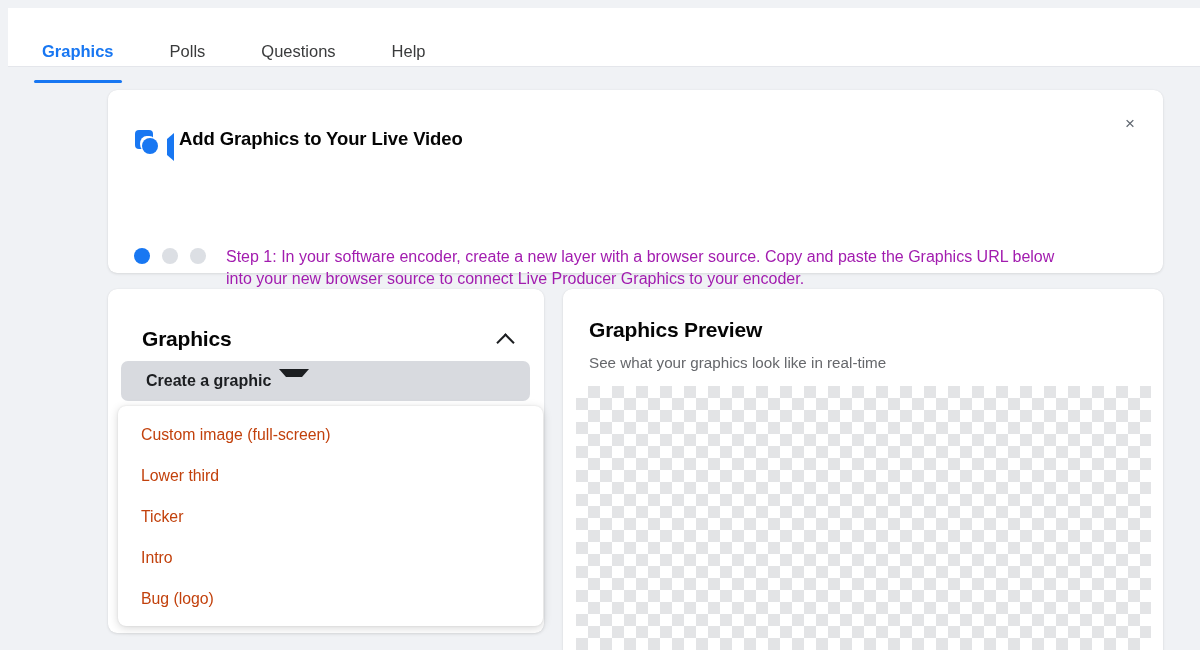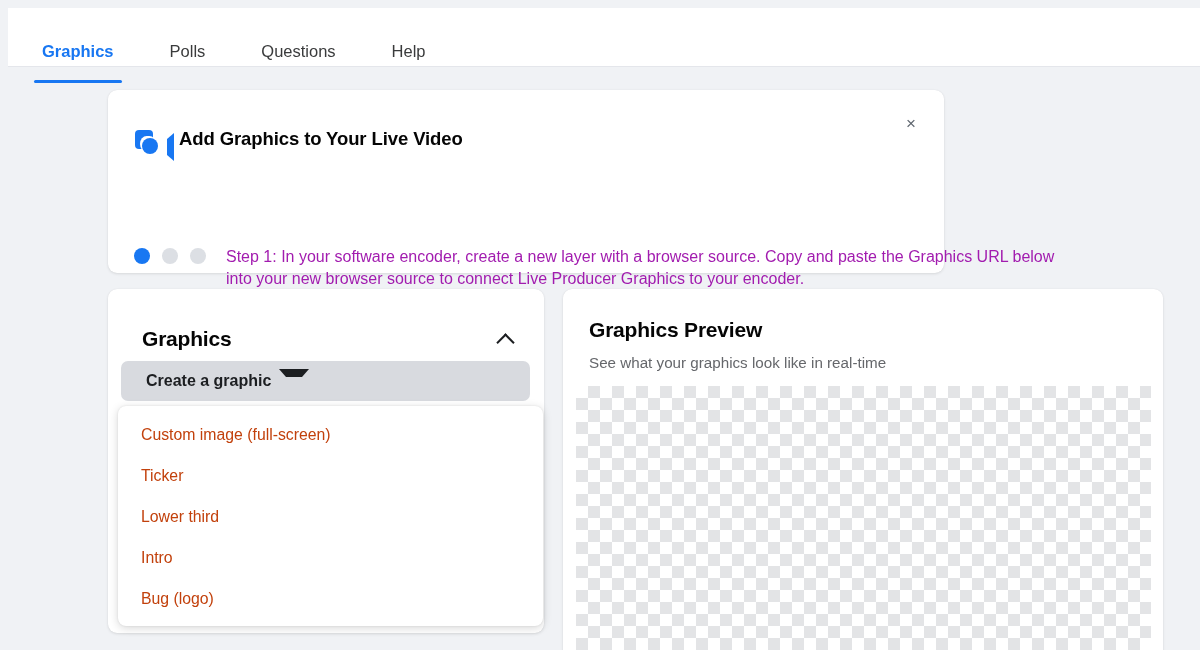--- a/index.html
+++ b/index.html
@@ -60,21 +60,21 @@
     height: 3px;
     background: #1877f2;
     border-radius: 2px;
   }
 
   
   .banner {
     position: absolute;
     left: 100px;
     top: 82px;
-    width: 836px;
+    width: 1055px;
     height: 183px;
     background: #ffffff;
     border-radius: 9px;
     box-shadow: 0 1px 3px rgba(0,0,0,0.10), 0 0 1px rgba(0,0,0,0.08);
   }
 
   .banner-head {
     display: flex;
     align-items: center;
     padding: 22px 0 0 19px;
@@ -369,22 +369,22 @@
   </div>
 
   <div class="select-box">
     <span class="select-label">Create a graphic</span>
     <span class="caret-down"></span>
   </div>
 </div>
 
 <div class="menu">
   <div class="menu-item">Custom image (full-screen)</div>
+  <div class="menu-item">Lower third</div>
   <div class="menu-item">Ticker</div>
-  <div class="menu-item">Lower third</div>
   <div class="menu-item">Intro</div>
   <div class="menu-item">Bug (logo)</div>
 </div>
 
 <div class="preview-card">
   <div class="pv-title">Graphics Preview</div>
   <div class="pv-sub">See what your graphics look like in real-time</div>
   <div class="checker"></div>
 </div>
 

